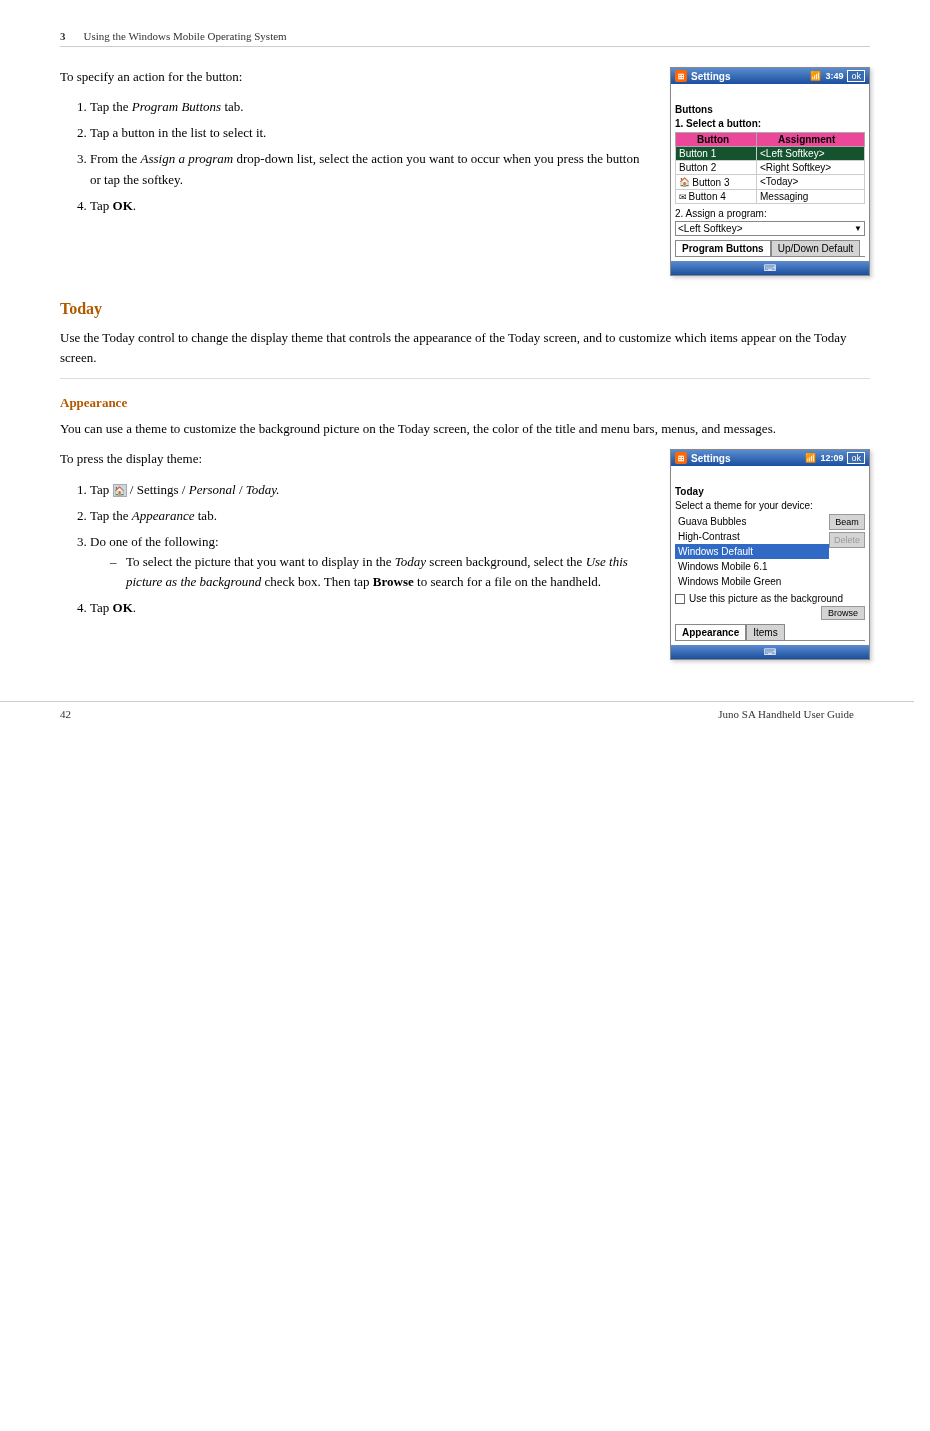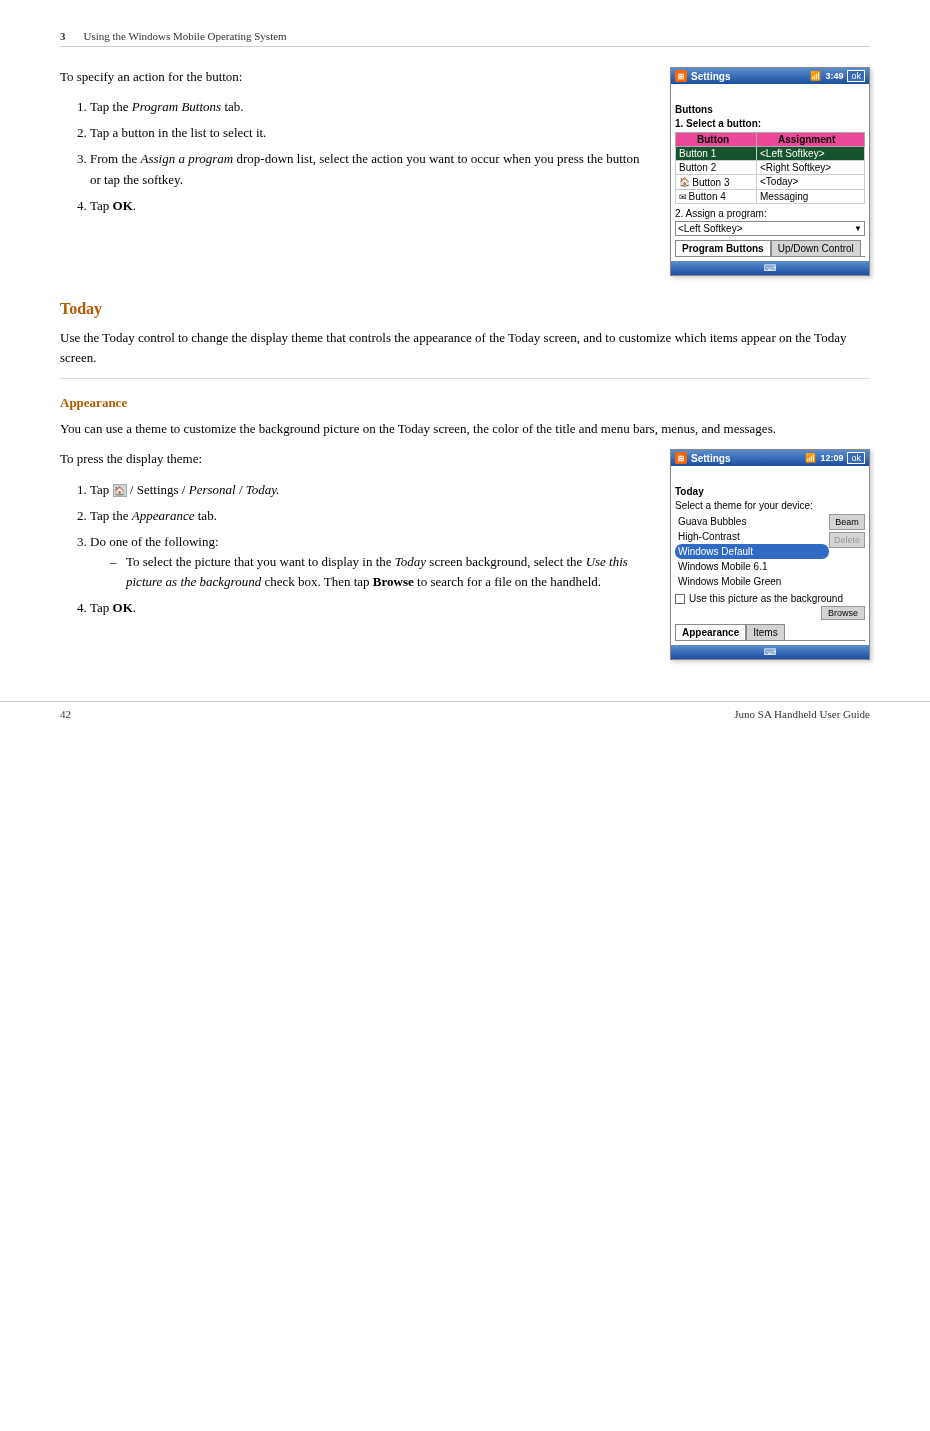--- a/index.html
+++ b/index.html
@@ -34,21 +34,21 @@
     .header-chapter span {
       font-weight: normal;
       margin-left: 6px;
     }
 
     
     .footer {
       position: absolute;
       bottom: 20px;
       left: 0;
-      right: 0;
+      right: 16px;
       display: flex;
       justify-content: space-between;
       padding: 0 60px;
       font-size: 11px;
       color: #333;
       border-top: 1px solid #ccc;
       padding-top: 6px;
     }
 
     
@@ -265,21 +265,20 @@
       padding: 0;
     }
     .wm-list li {
       padding: 2px 3px;
       font-size: 10px;
       cursor: pointer;
     }
     .wm-list li.selected {
       background: #316ac5;
       color: #fff;
-      border-radius: 7px;
     }
 
     .wm-side-buttons {
       display: flex;
       flex-direction: column;
       gap: 2px;
     }
     .wm-side-btn {
       background: #d4d4d4;
       border: 1px solid #999;
@@ -403,21 +402,21 @@
               </tr>
             </tbody>
           </table>
           <div class="wm-assign-label">2. Assign a program:</div>
           <div class="wm-dropdown">
             <span>&lt;Left Softkey&gt;</span>
             <span class="wm-dropdown-arrow">▼</span>
           </div>
           <div class="wm-tabs">
             <div class="wm-tab active">Program Buttons</div>
-            <div class="wm-tab">Up/Down Control</div>
+            <div class="wm-tab">Up/Down Default</div>
           </div>
         </div>
         <div class="wm-taskbar">
           <span class="wm-keyboard-icon">⌨</span>
         </div>
       </div>
     </div>
   </div>
 
   <div class="section-today-wrapper">

